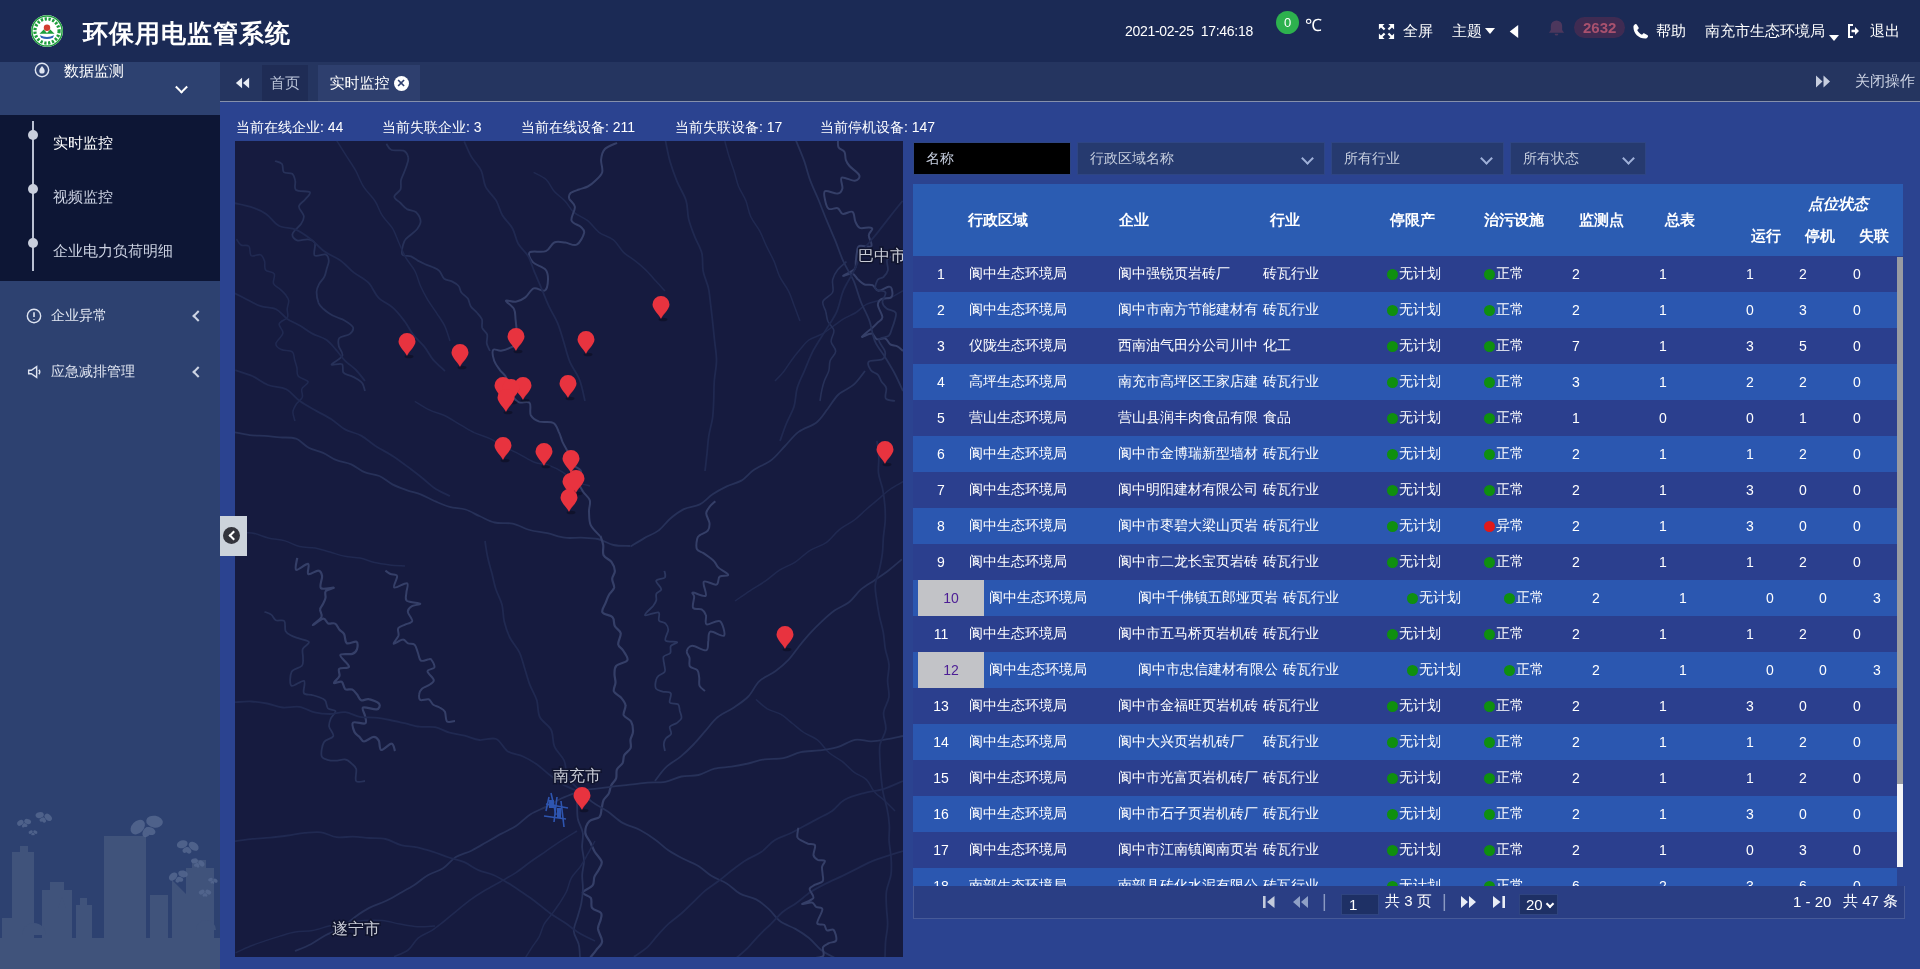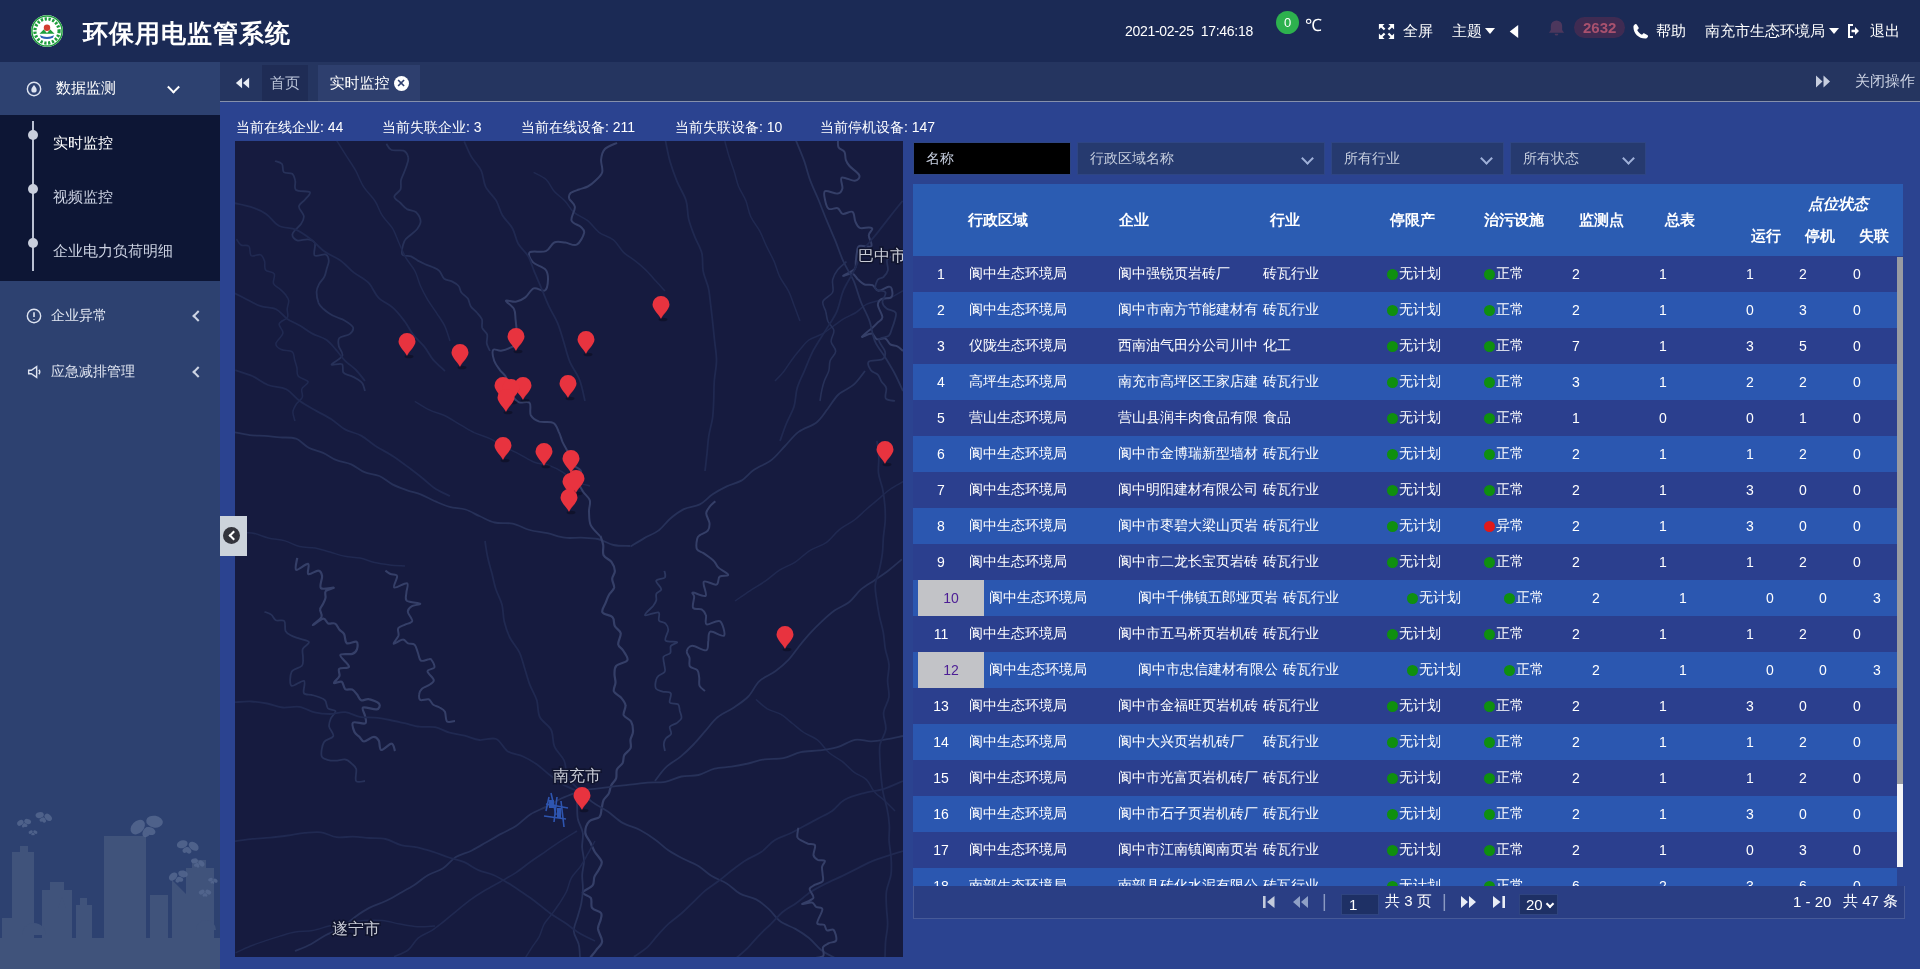--- a/index.html
+++ b/index.html
@@ -9,21 +9,21 @@
 .header{position:absolute;left:0;top:0;width:1920px;height:62px;background:#1b2a55;color:#fff}
 .h-title{position:absolute;left:83px;top:17px;font-size:25px;font-weight:bold;letter-spacing:1px}
 .logo{position:absolute;left:30px;top:14px;width:34px;height:34px}
 .h-right{position:absolute;right:0;top:0;height:62px;display:flex;align-items:center;color:#fff;font-size:15px}
 .h-it{display:flex;align-items:center;gap:7px;white-space:nowrap}
 .tempball{width:23px;height:23px;border-radius:50%;background:#2db14e;color:#fff;font-size:13px;display:flex;align-items:center;justify-content:center}
 .badge{background:rgba(150,45,75,.30);color:rgba(205,95,120,.75);font-weight:bold;border-radius:11px;padding:2px 9px;font-size:15px}
 .caret-d{display:inline-block;width:0;height:0;border-left:5px solid transparent;border-right:5px solid transparent;border-top:6px solid #fff;margin-left:4px}
 
 .sidebar{position:absolute;left:0;top:62px;width:220px;height:907px;background:#2d4170;overflow:hidden}
-.m-top{position:absolute;left:0;top:0;width:200px;height:53px;background:#2d4170;color:#fff;display:flex;align-items:center;font-size:15px}
+.m-top{position:absolute;left:8px;top:0;width:200px;height:53px;background:#2d4170;color:#fff;display:flex;align-items:flex-start;font-size:15px}
 .m-top .mi{margin:0 14px 0 26px;width:16px;height:16px}
 .submenu{position:absolute;left:0;top:53px;width:220px;height:166px;background:#0d1635;color:#ccd2e2;font-size:15px}
 .subline{position:absolute;left:32px;top:6px;width:2px;height:150px;background:#b9c0d2}
 .subdot{position:absolute;left:28px;width:10px;height:10px;border-radius:50%;background:#c9cfdd}
 .subitem{position:absolute;left:53px;width:160px}
 .menu{position:absolute;left:0;top:226px;width:220px;color:#e2e7f2;font-size:14px}
 .menuitem{height:56px;display:flex;align-items:center;position:relative}
 .menuitem .mi{margin:0 9px 0 26px;width:16px;height:16px}
 .chev-l{position:absolute;right:18px;top:50%;width:8px;height:8px;border-left:2px solid #cdd4e4;border-bottom:2px solid #cdd4e4;transform:translateY(-50%) rotate(45deg)}
 .chev-dn{position:absolute;right:16px;top:50%;width:9px;height:9px;border-left:2px solid #fff;border-bottom:2px solid #fff;transform:translateY(-70%) rotate(-45deg)}
@@ -106,21 +106,21 @@
       </span>
     <span class="h-it" style="position:absolute;left:1548px;top:17px;">
         <svg width="17" height="18" viewBox="0 0 18 18" style="margin-right:2px;">
           <path d="M9 1 a6 6 0 0 1 6 6 v4 l2 3 H1 l2 -3 V7 a6 6 0 0 1 6 -6 Z M7 15 a2 2 0 0 0 4 0 Z" fill="rgba(170,80,110,.35)"></path>
         </svg>
         <span class="badge">2632</span>
       </span>
     <span class="h-it" style="position:absolute;left:1632px;"><svg width="17" height="17" viewBox="0 0 18 18">
           <path d="M4 1 C3 1 1.5 2.5 1.5 4 c0 7 5.5 12.5 12.5 12.5 1.5 0 3-1.5 3-2.5 0-.5-.3-.9-.8-1.2l-3-1.8c-.6-.3-1.2-.2-1.6.3l-1 1.2C8.5 11.5 6.5 9.5 5.5 7.4l1.2-1 c.5-.4.6-1 .3-1.6 L5.2 1.8 C4.9 1.3 4.5 1 4 1 Z" fill="#fff"></path>
         </svg>帮助</span>
-    <span class="h-it" style="position:absolute;left:1705px;gap:0;">南充市生态环境局<span class="caret-d" style="margin-left:4px;"></span></span>
+    <span class="h-it" style="position:absolute;left:1705px;gap:0;align-items:flex-end;">南充市生态环境局<span class="caret-d" style="margin-left:4px;"></span></span>
     <span class="h-it" style="position:absolute;left:1845px;"><svg width="18" height="18" viewBox="0 0 18 18">
           <path d="M8 2 H3 v14 h5 v-2 H5 V4 h3 Z M10 5 l4 4 -4 4 v-2.7 H6.5 v-2.6 H10 Z" fill="#fff"></path>
         </svg>退出</span>
   </div>
 </div>
 
 <div class="sidebar">
   <div class="m-top"><span class="mi">
         <svg viewBox="0 0 18 18">
           <circle cx="9" cy="9" r="7.5" stroke="#dde3f0" stroke-width="1.6" fill="none"></circle>
@@ -239,21 +239,21 @@
         <path d="M1 0.5 l6.5 6 L1 12.5 Z M8.5 0.5 l6.5 6 -6.5 6 Z" fill="#c7cedf"></path>
       </svg>
       <span>关闭操作</span>
     </div>
 </div>
 
 <div class="stats">
   <span style="left:16px;">当前在线企业: 44</span>
   <span style="left:162px;">当前失联企业: 3</span>
   <span style="left:301px;">当前在线设备: 211</span>
-  <span style="left:455px;">当前失联设备: 10</span>
+  <span style="left:455px;">当前失联设备: 17</span>
   <span style="left:600px;">当前停机设备: 147</span>
 </div>
 
 <div class="map" id="mapbox">
     <svg width="668" height="817" viewBox="0 0 668 817" style="position:absolute;left:0;top:0">
       <path d="M40.0 20.0 C41.2 20.5 45.5 21.2 47.0 23.0 C48.5 24.9 47.1 29.5 48.8 31.2 C50.5 32.8 55.3 31.4 57.2 32.8 C59.1 34.2 59.6 37.1 60.2 39.8 C60.9 42.5 58.6 47.1 61.0 49.0 C63.4 50.9 73.3 49.6 74.8 51.2 C76.3 52.8 71.9 56.2 70.1 58.5 C68.3 60.9 64.2 62.7 63.9 65.5 C63.7 68.3 68.5 72.3 68.8 75.2 C69.2 78.1 67.9 80.0 66.0 83.0 C64.1 86.0 58.1 90.2 57.5 93.0 C56.8 95.7 59.5 98.5 62.1 99.4 C64.7 100.3 70.1 97.9 73.1 98.4 C76.1 98.8 78.8 99.5 79.9 102.2 C81.0 104.8 77.9 112.4 79.6 114.3 C81.4 116.2 88.1 112.5 90.5 113.4 C92.9 114.3 93.6 117.3 93.8 119.7 C94.0 122.1 92.5 125.0 91.7 127.7 C91.0 130.3 90.7 133.1 89.4 135.6 C88.2 138.1 85.5 140.3 84.2 142.8 C82.9 145.3 81.7 147.5 81.6 150.7 C81.5 153.8 82.4 158.9 83.5 161.8 C84.7 164.7 86.6 166.2 88.5 168.0 C90.4 169.8 92.5 171.3 94.7 172.7 C97.0 174.1 99.4 175.2 101.9 176.3 C104.4 177.4 106.9 177.7 109.5 179.4 C112.2 181.0 117.2 184.0 118.0 186.3 C118.8 188.6 116.9 191.3 114.6 193.1 C112.3 194.9 106.1 195.0 104.3 197.0 C102.5 199.0 103.3 202.1 103.8 205.1 C104.3 208.0 108.6 211.8 107.3 214.9 C106.1 217.9 96.6 222.1 96.5 223.5 C96.4 224.9 105.0 221.7 106.9 223.1 C108.9 224.4 107.0 229.7 108.4 231.6 C109.8 233.6 113.1 233.6 115.3 234.7 C117.6 235.7 119.9 236.7 122.0 238.0 C124.0 239.4 126.1 240.5 127.5 242.5 C128.8 244.5 129.6 248.8 130.0 250.0" fill="none" stroke="#273159" stroke-width="1.8" stroke-linejoin="round"></path>
       <path d="M1.4 97.9 C2.2 98.9 3.9 102.8 6.0 104.0 C8.1 105.2 12.2 103.4 13.9 105.2 C15.6 107.0 14.3 113.2 16.2 114.7 C18.2 116.1 23.3 112.8 25.5 113.8 C27.7 114.7 28.7 117.8 29.6 120.3 C30.4 122.8 28.9 126.8 30.6 128.9 C32.2 131.0 37.9 130.5 39.2 132.8 C40.5 135.0 37.6 140.0 38.5 142.5 C39.4 145.0 42.7 146.0 44.7 147.9 C46.7 149.7 48.9 151.6 50.4 153.6 C51.9 155.6 53.5 157.3 53.7 159.7 C54.0 162.1 52.4 165.0 52.2 167.8 C51.9 170.6 53.7 173.8 52.4 176.3 C51.0 178.8 44.9 180.1 44.2 182.8 C43.4 185.4 48.5 188.9 47.9 192.2 C47.4 195.5 41.2 199.8 40.9 202.6 C40.6 205.3 43.4 207.2 46.2 208.5 C48.9 209.9 55.1 209.1 57.3 210.8 C59.6 212.5 58.8 216.1 59.6 218.7 C60.3 221.3 61.3 223.8 61.9 226.5 C62.5 229.3 61.3 232.6 63.2 235.0 C65.0 237.4 72.5 238.7 73.1 240.8 C73.7 242.9 67.8 245.1 66.9 247.7 C65.9 250.3 68.2 253.7 67.3 256.3 C66.3 258.9 62.8 260.9 61.2 263.3 C59.7 265.7 58.1 268.2 57.9 271.0 C57.7 273.7 59.6 278.5 60.0 280.0" fill="none" stroke="#202951" stroke-width="1.6" stroke-linejoin="round"></path>
       <path d="M298.6 31.4 C300.7 32.6 307.8 35.5 311.3 38.7 C314.7 42.0 316.2 47.1 319.4 50.6 C322.5 54.2 326.8 56.5 330.0 60.0 C333.3 63.4 335.1 68.1 338.9 71.4 C342.7 74.7 348.6 76.4 352.7 79.7 C356.9 83.0 359.7 88.1 364.0 91.3 C368.2 94.5 374.2 95.6 378.4 98.9 C382.5 102.3 385.0 107.9 388.6 111.4 C392.2 114.9 396.5 116.8 400.2 119.8 C404.0 122.7 407.5 125.8 410.9 129.1 C414.3 132.4 417.3 136.1 420.4 139.6 C423.6 143.0 428.4 148.3 430.0 150.0" fill="none" stroke="#202951" stroke-width="1.5" stroke-linejoin="round"></path>
       <path d="M179.8 260.4 C182.2 261.8 189.3 266.5 194.3 268.9 C199.3 271.3 205.0 272.5 210.1 274.8 C215.1 277.2 219.8 280.5 224.6 283.3 C229.5 286.0 234.2 289.2 239.2 291.6 C244.3 293.9 249.9 295.2 255.0 297.6 C260.0 300.0 264.6 303.2 269.6 305.8 C274.5 308.5 279.6 310.7 284.6 313.3 C289.6 315.9 294.4 319.4 299.4 321.3 C304.4 323.2 309.7 322.9 314.5 324.6 C319.3 326.2 323.7 328.6 328.0 331.3 C332.4 334.0 335.9 338.3 340.4 340.6 C344.9 342.8 352.6 344.3 355.0 345.0" fill="none" stroke="#202951" stroke-width="1.5" stroke-linejoin="round"></path>
       <path d="M-0.3 391.6 C2.6 391.7 11.3 391.0 17.0 391.9 C22.6 392.8 27.8 395.5 33.3 396.9 C38.8 398.2 44.8 398.5 50.0 399.9 C55.2 401.4 59.5 404.3 64.6 405.5 C69.6 406.7 75.0 406.1 80.1 407.0 C85.2 408.0 90.1 409.7 95.1 411.0 C100.0 412.4 104.9 414.3 109.9 415.3 C115.0 416.3 120.1 416.0 125.1 417.0 C130.0 418.1 134.8 420.5 139.7 421.6 C144.7 422.8 149.7 423.4 154.8 424.0 C159.8 424.6 167.5 424.8 170.0 425.0" fill="none" stroke="#202951" stroke-width="1.5" stroke-linejoin="round"></path>

